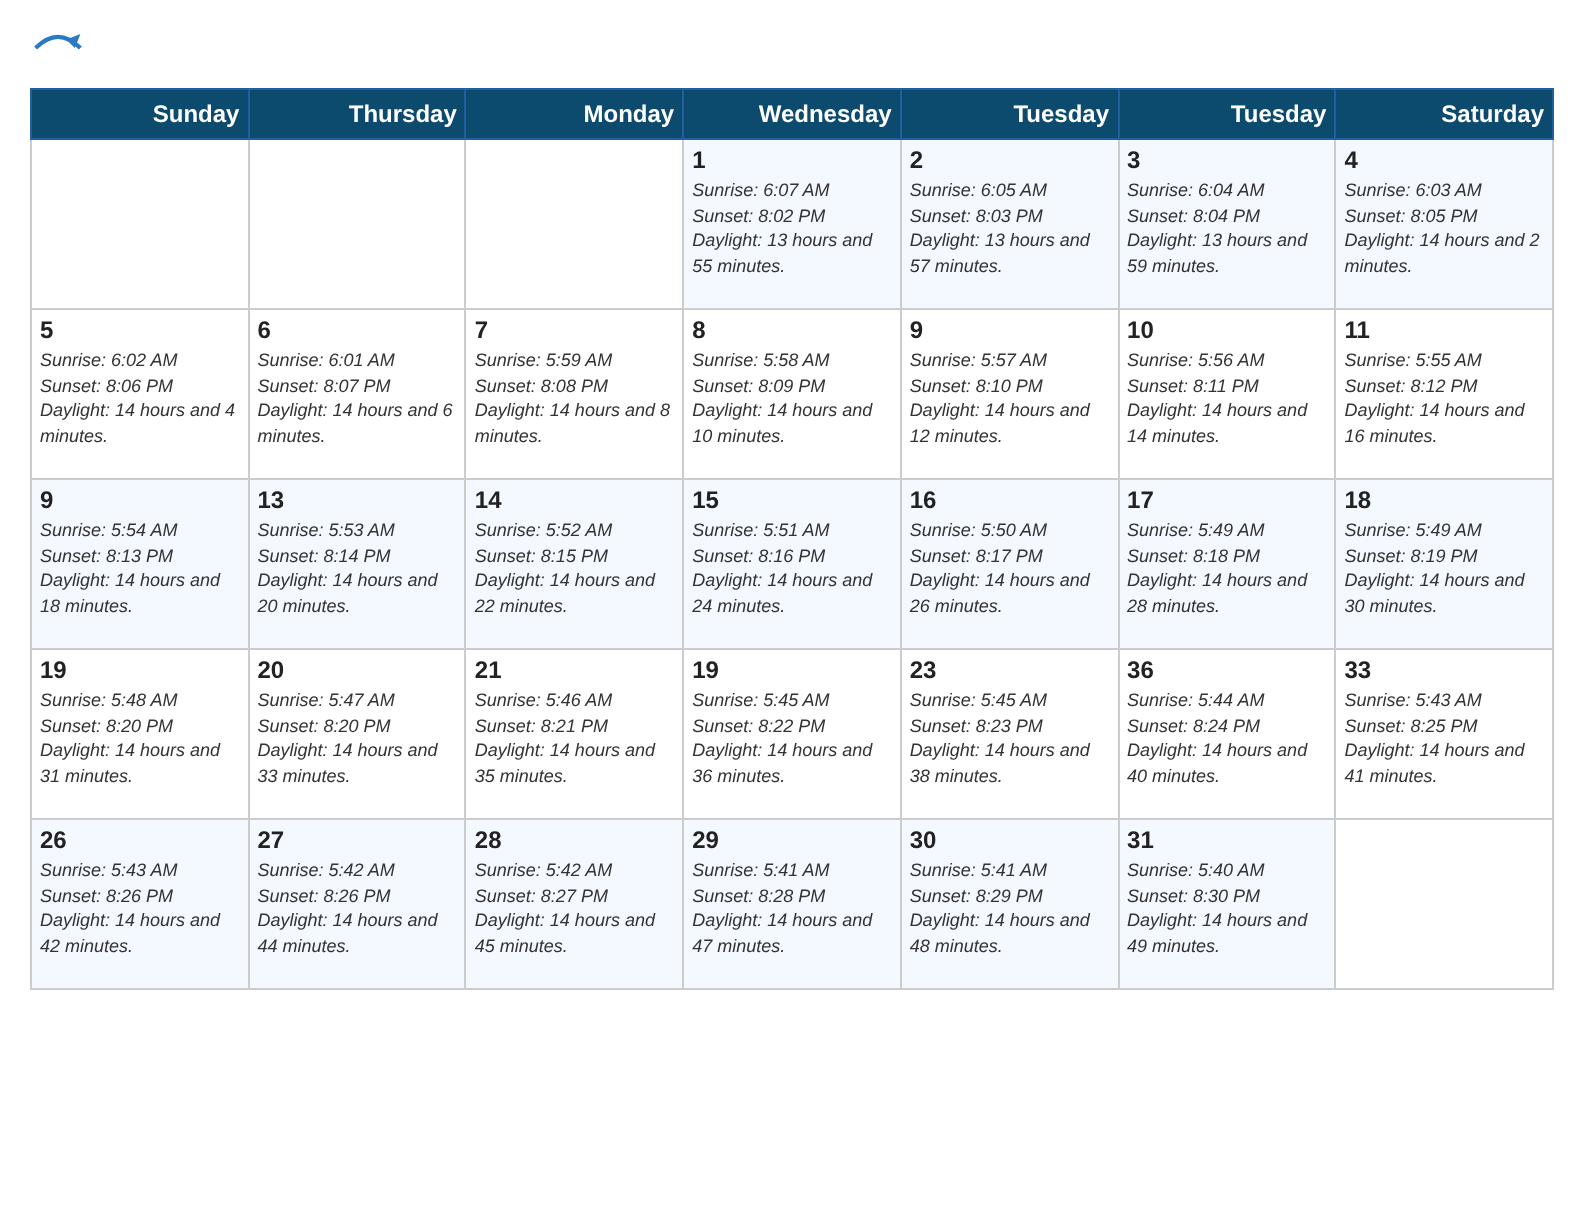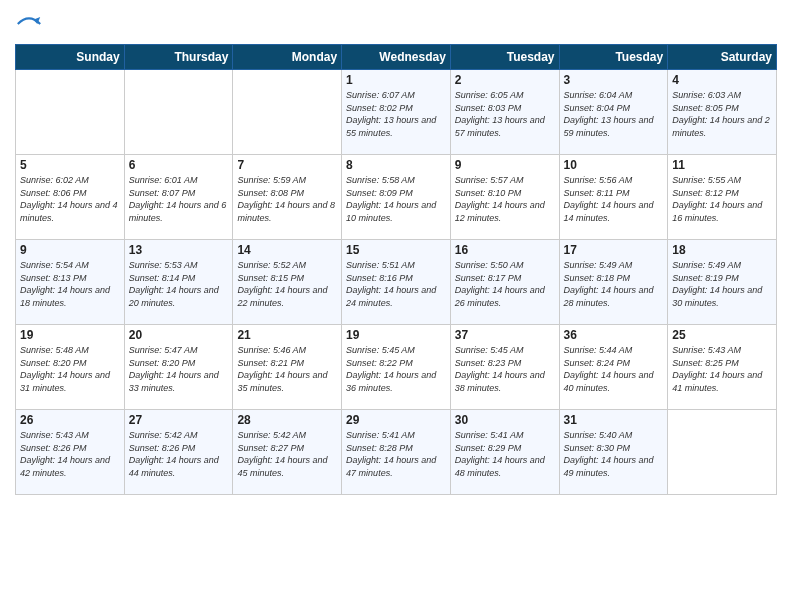--- a/index.html
+++ b/index.html
@@ -219,29 +219,29 @@
           </td>
           <td>
             <div class="day-number">21</div>
             <div class="day-info">Sunrise: 5:46 AM<br>Sunset: 8:21 PM<br>Daylight: 14 hours and 35 minutes.</div>
           </td>
           <td>
             <div class="day-number">19</div>
             <div class="day-info">Sunrise: 5:45 AM<br>Sunset: 8:22 PM<br>Daylight: 14 hours and 36 minutes.</div>
           </td>
           <td>
-            <div class="day-number">37</div>
+            <div class="day-number">23</div>
             <div class="day-info">Sunrise: 5:45 AM<br>Sunset: 8:23 PM<br>Daylight: 14 hours and 38 minutes.</div>
           </td>
           <td>
             <div class="day-number">36</div>
             <div class="day-info">Sunrise: 5:44 AM<br>Sunset: 8:24 PM<br>Daylight: 14 hours and 40 minutes.</div>
           </td>
           <td>
-            <div class="day-number">25</div>
+            <div class="day-number">33</div>
             <div class="day-info">Sunrise: 5:43 AM<br>Sunset: 8:25 PM<br>Daylight: 14 hours and 41 minutes.</div>
           </td>
         </tr>
         <tr>
           <td>
             <div class="day-number">26</div>
             <div class="day-info">Sunrise: 5:43 AM<br>Sunset: 8:26 PM<br>Daylight: 14 hours and 42 minutes.</div>
           </td>
           <td>
             <div class="day-number">27</div>

